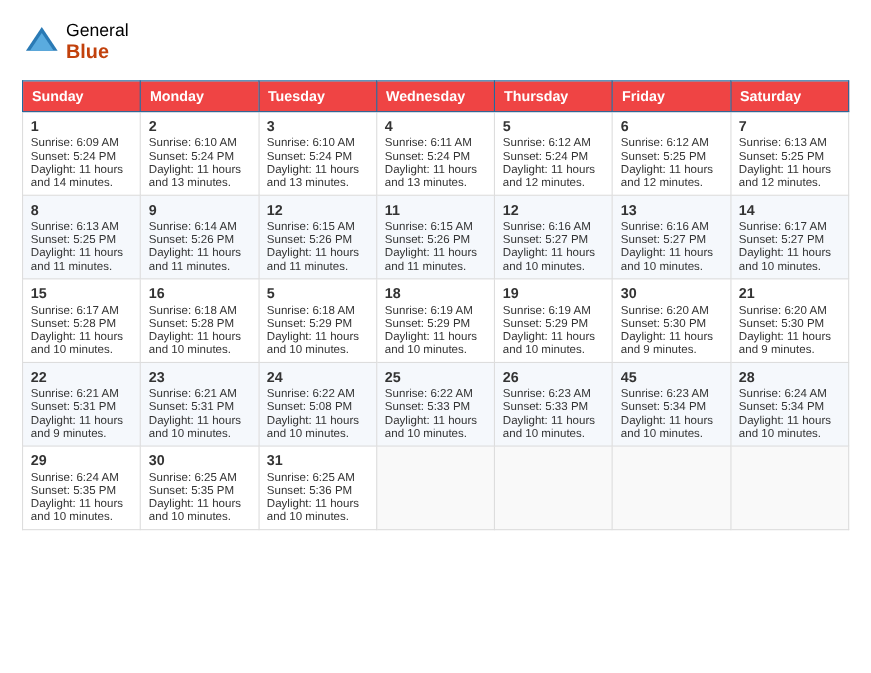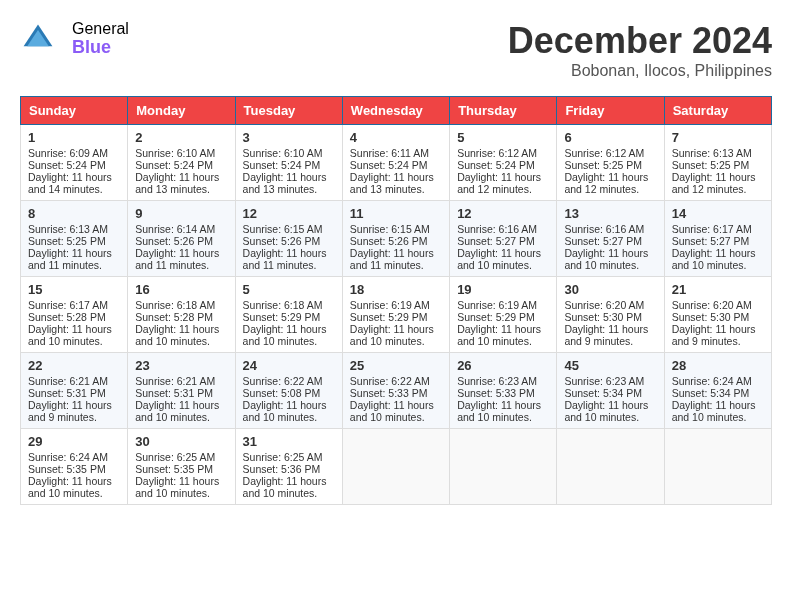--- a/index.html
+++ b/index.html
@@ -12,21 +12,21 @@
     }
     .header-section {
       display: flex;
       justify-content: space-between;
       align-items: flex-start;
       margin-bottom: 16px;
     }
     .logo {
       display: flex;
       align-items: center;
-      gap: 16px;
+      gap: 4px;
     }
     .logo-text {
       display: flex;
       flex-direction: column;
       line-height: 1.1;
     }
     .logo-icon {
       width: 36px;
       height: 36px;
     }
@@ -82,26 +82,22 @@
 <body>
 
 <div class="header-section">
   <div class="logo">
     <svg class="logo-icon" viewBox="0 0 40 40">
       <polygon points="20,4 36,28 4,28" fill="#2a7ab5"></polygon>
       <polygon points="20,10 32,28 8,28" fill="#5aabdf"></polygon>
     </svg>
     <div class="logo-text">
       <span>General</span>
-      <span style="color:#8b5cf6;font-weight:bold;font-size:18px;">Blue</span>
+      <span style="color:#c2410c;font-weight:bold;font-size:18px;">Blue</span>
     </div>
-  </div>
-  <div class="title-section">
-    <div class="month-year">December 2024</div>
-    <div class="location">Bobonan, Ilocos, Philippines</div>
   </div>
 </div>
 
 <table class="calendar">
   <thead>
     <tr>
     <th>Sunday</th>
         <th>Monday</th>
         <th>Tuesday</th>
         <th>Wednesday</th>

